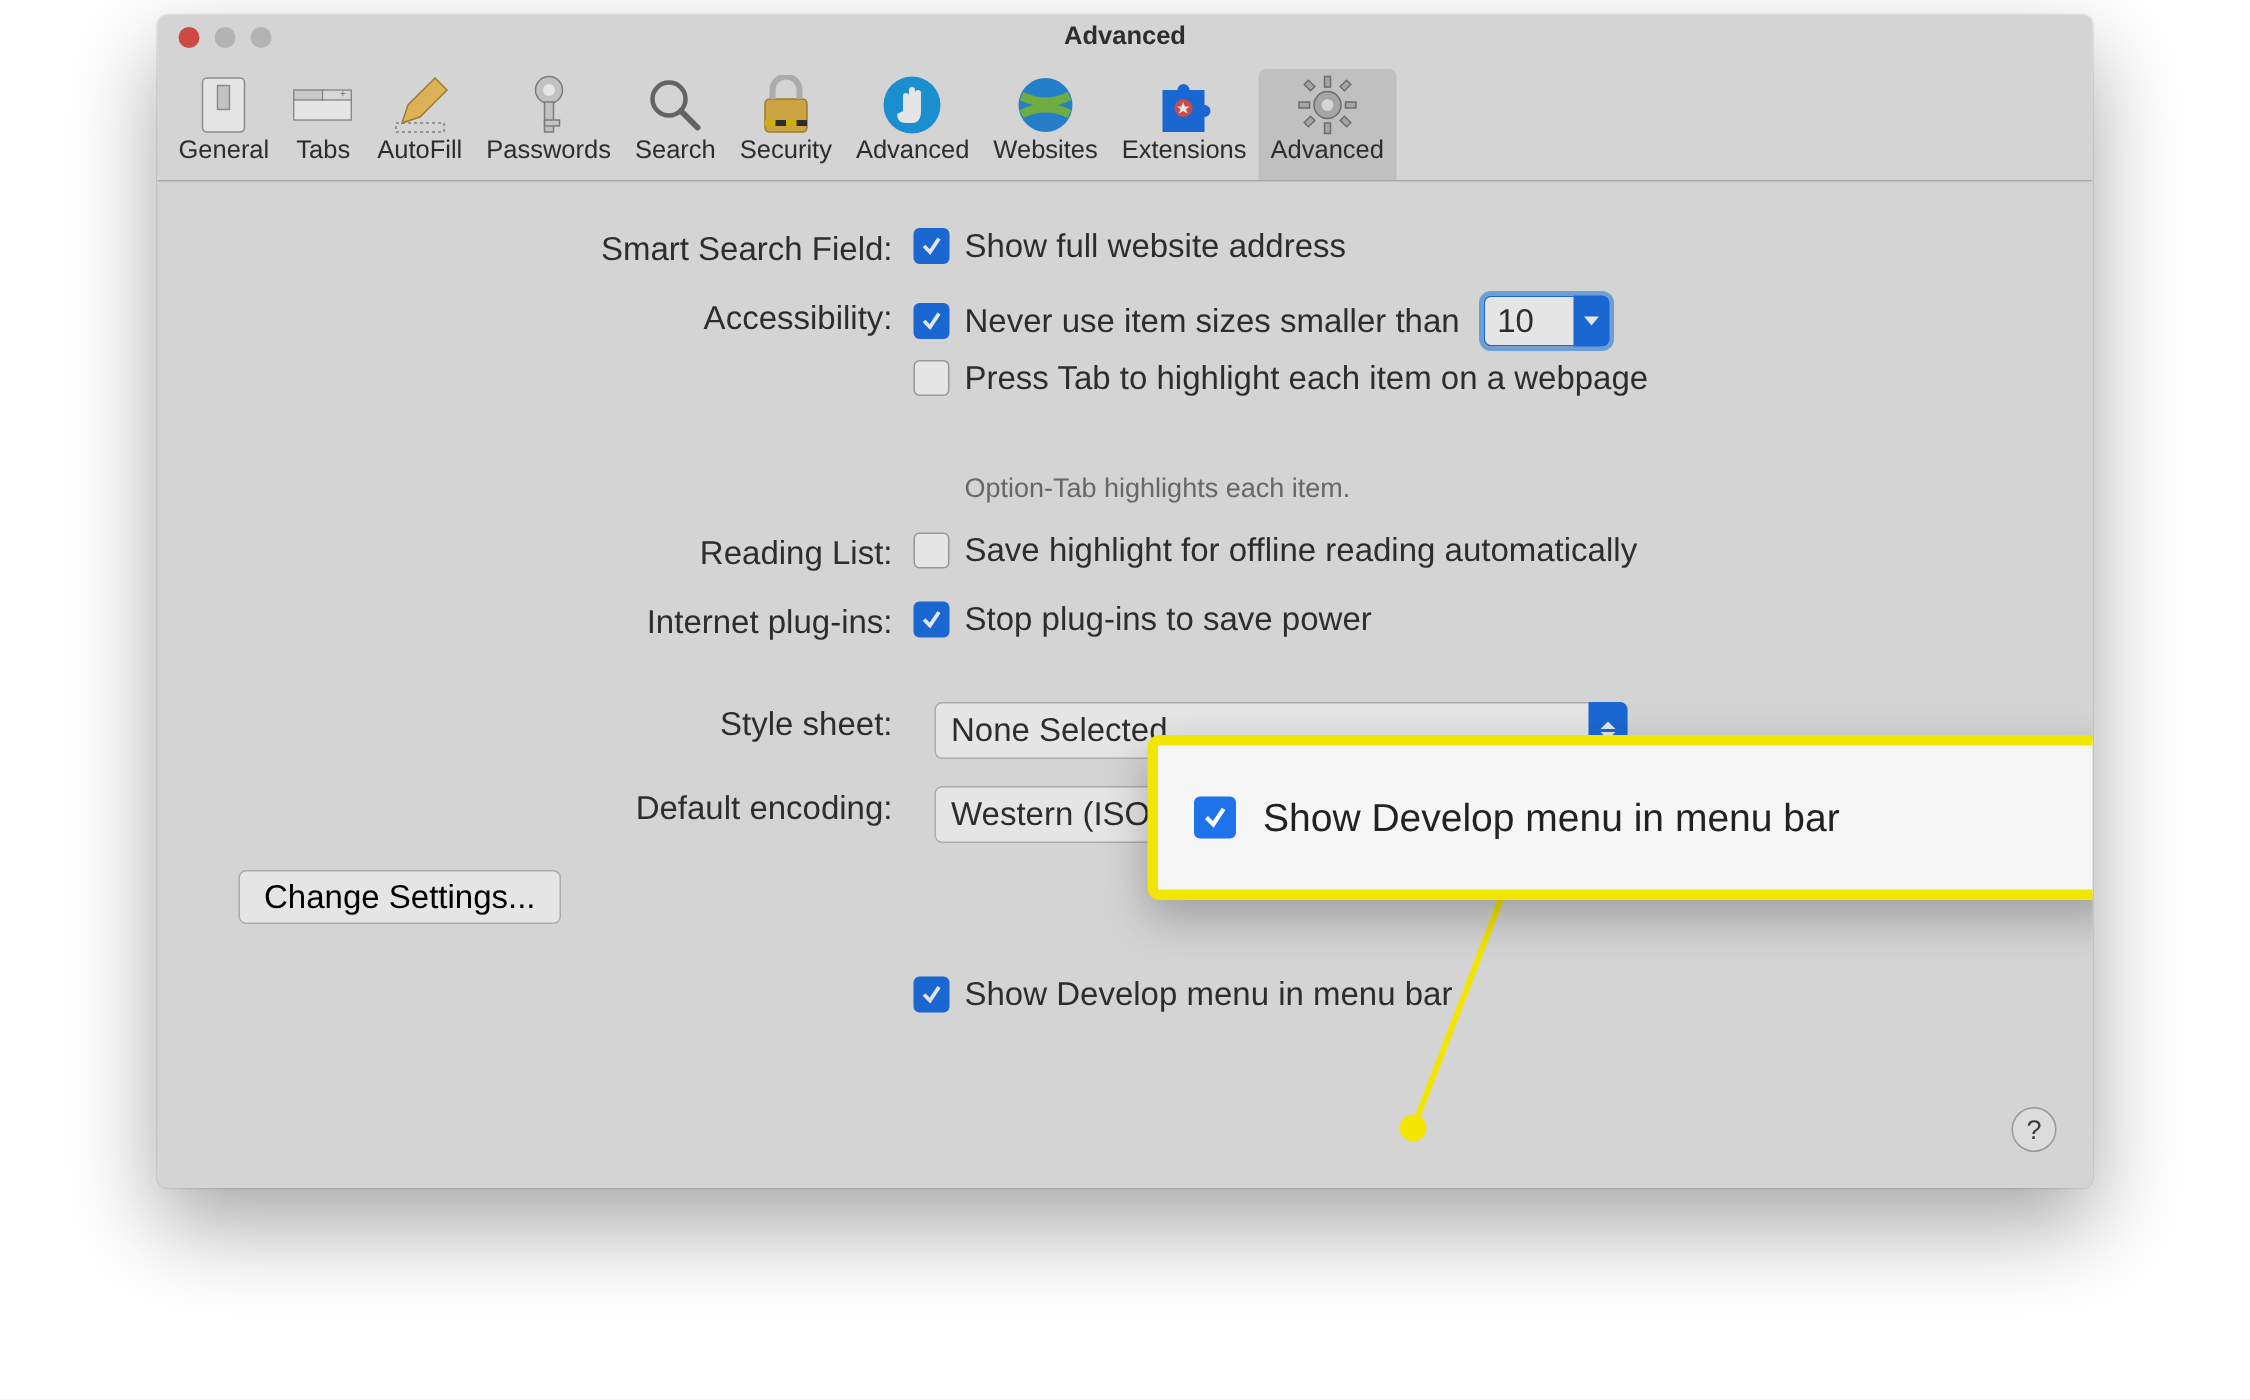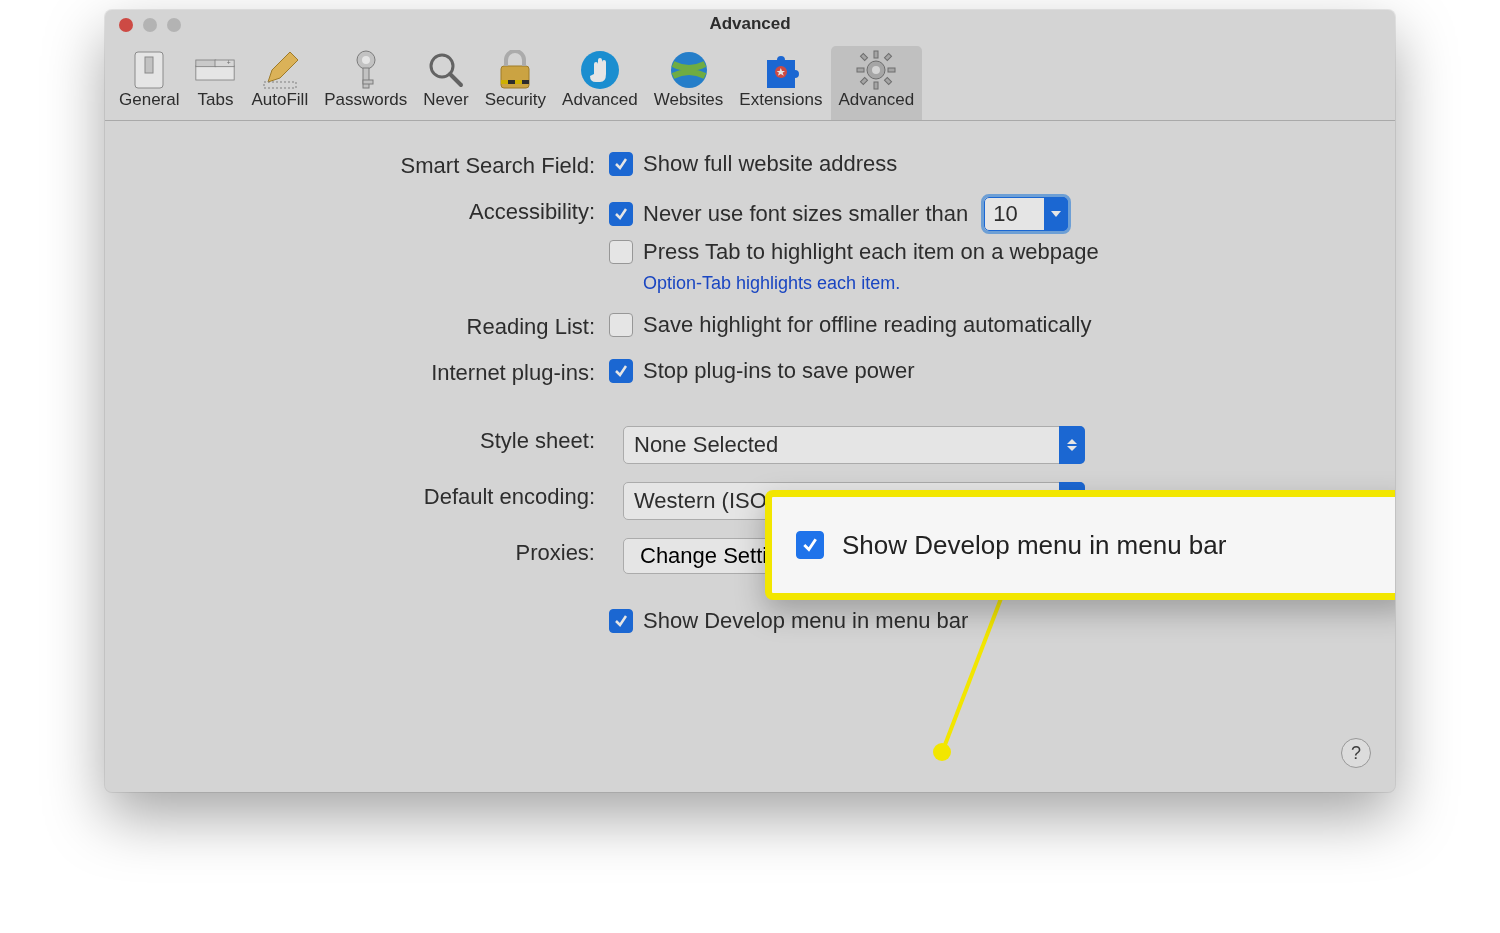--- a/index.html
+++ b/index.html
@@ -39,21 +39,21 @@
   .tb-item.selected{background:#d6d6d6;}
   .tb-icon{width:40px;height:40px;display:flex;align-items:center;justify-content:center;}
   .content{
     padding:30px 40px 30px 40px;
     font-size:22px;color:#333;
   }
   .row{display:flex;align-items:flex-start;margin-bottom:18px;}
   .lbl{width:450px;text-align:right;padding-right:14px;padding-top:2px;}
   .val{display:flex;flex-direction:column;gap:8px;}
   .line{display:flex;align-items:center;gap:10px;}
-  .hint{font-size:18px;color:#1d4ed8;margin-left:34px;}
+  .hint{font-size:18px;color:#737373;margin-left:34px;margin-top:42px;}
   .chk{
     width:22px;height:22px;border-radius:4px;border:1px solid #a9a9a9;background:#fff;flex:0 0 22px;
     display:flex;align-items:center;justify-content:center;
   }
   .chk.on{background:#1f73ea;border-color:#1f73ea;}
   .chk.on svg{display:block;}
   .chk svg{display:none;}
   .sel, .btn, .mini-sel{
     background:#fff;border:1px solid #bfbfbf;border-radius:5px;font:inherit;margin-left:14px;
   }
@@ -151,21 +151,21 @@
       </div>
       <span>Passwords</span>
     </div>
     <div class="tb-item">
       <div class="tb-icon">
         <svg width="38" height="38" viewBox="0 0 38 38">
             <circle cx="15" cy="15" r="11" fill="none" stroke="#6f6f6f" stroke-width="3"></circle>
             <line x1="23" y1="23" x2="34" y2="34" stroke="#6f6f6f" stroke-width="4" stroke-linecap="round"></line>
           </svg>
       </div>
-      <span>Never</span>
+      <span>Search</span>
     </div>
     <div class="tb-item">
       <div class="tb-icon">
         <svg width="34" height="40" viewBox="0 0 34 40">
             <rect x="3" y="16" width="28" height="22" rx="3" fill="#e3b64a" stroke="#b08a2f"></rect>
             <rect x="3" y="30" width="28" height="4" fill="#333"></rect>
             <rect x="3" y="30" width="7" height="4" fill="#e6c400"></rect>
             <rect x="17" y="30" width="7" height="4" fill="#e6c400"></rect>
             <path d="M8 16 v-6 a9 9 0 0 1 18 0 v6" fill="none" stroke="#bfbfbf" stroke-width="4"></path>
           </svg>
@@ -240,21 +240,21 @@
     <div class="row">
       <div class="lbl">Accessibility:</div>
       <div class="val">
         <div class="line">
           <label class="line">
             <span class="chk on">
                 <svg width="14" height="14" viewBox="0 0 14 14">
                   <polyline points="2,7 6,11 12,2" fill="none" stroke="#fff" stroke-width="2.5"></polyline>
                 </svg>
               </span>
-            <span>Never use font sizes smaller than</span>
+            <span>Never use item sizes smaller than</span>
           </label>
           <div class="mini-sel" style="width:68px;margin-left:6px;">
             <span>10</span>
             <span class="cap"></span>
           </div>
         </div>
         <label class="line">
           <span class="chk"></span>
           <span>Press Tab to highlight each item on a webpage</span>
         </label>
@@ -300,21 +300,20 @@
       <div class="lbl">Default encoding:</div>
       <div class="val">
         <div class="sel" style="width:440px;">
           <span>Western (ISO Latin 1)</span>
           <span class="endcap"></span>
         </div>
       </div>
     </div>
 
     <div class="row" style="margin-bottom:34px;">
-      <div class="lbl">Proxies:</div>
       <div class="val">
         <button class="btn">
           <span>Change Settings...</span>
         </button>
       </div>
     </div>
 
     <div class="row">
       <div class="lbl"></div>
       <div class="val">

